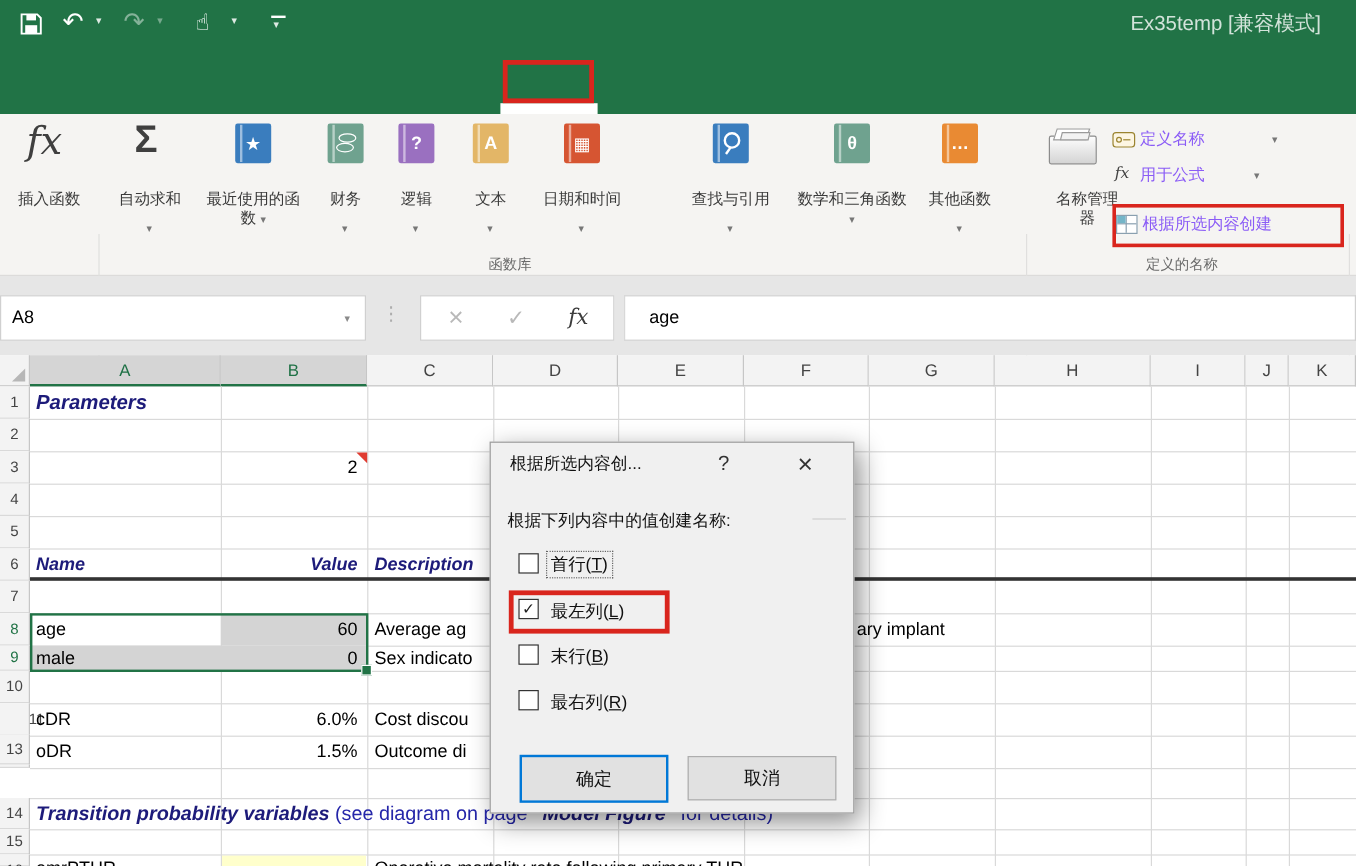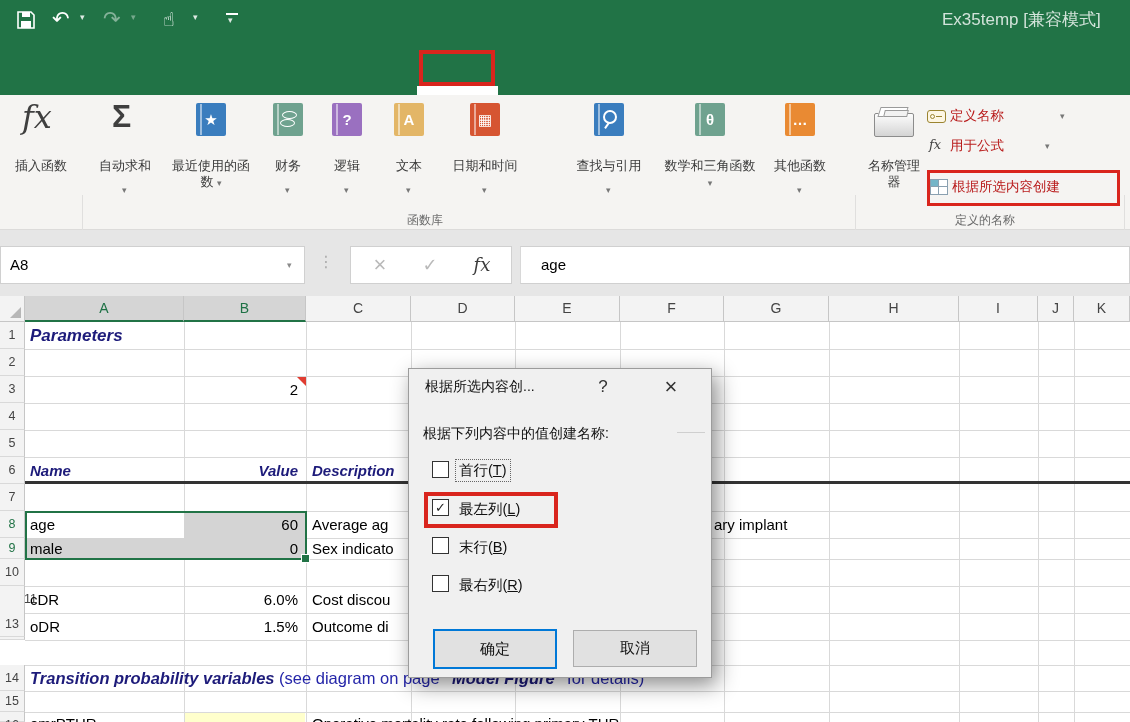--- a/index.html
+++ b/index.html
@@ -35,21 +35,21 @@
   .nm-icon{width:38px;height:22px;border:1px solid #8c8c8c;background:linear-gradient(#fdfdfd,#d4d4d4);border-radius:2px;}
   .nm-icon::before{content:"";position:absolute;left:4px;top:-7px;width:26px;height:8px;background:#fff;border:1px solid #9a9a9a;transform:skewX(-18deg);}
   .nm-icon::after{content:"";position:absolute;left:9px;top:-4px;width:22px;height:5px;background:#f2f2f2;border:1px solid #9a9a9a;transform:skewX(-14deg);}
   .tag-icon{width:17px;height:11px;border:1.5px solid #9b8430;border-radius:3px;background:#fdf6e3;}
   .tag-icon::before{content:"";position:absolute;left:2px;top:3px;width:3px;height:3px;border:1px solid #9b8430;border-radius:50%;}
   .tag-icon::after{content:"";position:absolute;left:8px;top:4.5px;width:6px;height:1.5px;background:#9b8430;}
   .cfs-icon{width:16px;height:14px;border:1px solid #8aa0b0;background:
       linear-gradient(#8aa0b0,#8aa0b0) 7px 0/1px 100% no-repeat,
       linear-gradient(#8aa0b0,#8aa0b0) 0 6px/100% 1px no-repeat,#fff;}
   .cfs-icon::before{content:"";position:absolute;left:0;top:0;width:7px;height:6px;background:#74b5c8;}
-  .rsmall{font-size:13.5px;color:#b91c1c;white-space:nowrap;}
+  .rsmall{font-size:13.5px;color:#8b5cf6;white-space:nowrap;}
   .ritem{cursor:default;}
   
   .fbar{left:0;top:230px;width:1130px;height:66px;background:#e6e6e6;}
   .fbox{background:#fff;border:1px solid #d0d0d0;box-sizing:border-box;}
   .ftext{font-size:15px;color:#000;line-height:36px;}
   .fbtn{font-size:18px;line-height:36px;color:#b9b9b9;text-align:center;}
   
   .colhead{top:296px;height:26px;background:#f3f3f3;border-right:1px solid #c6c6c6;border-bottom:1px solid #c6c6c6;
            box-sizing:border-box;text-align:center;font-size:14px;line-height:25px;color:#444;}
   .colhead.sel{background:#d5d5d5;color:#1e7145;}
@@ -185,21 +185,21 @@
         <span>…</span>
       </div>
     <div class="abs rlabel" style="left:0;top:60px;width:84px;">其他函数</div>
     <span class="abs chev" style="left:39px;top:88px;">▾</span>
   </div>
   <div class="abs rgroup-label" style="left:390px;top:117px;width:70px;">函数库</div>
   <div class="abs rdiv" style="left:855px;"></div>
 
   <div class="abs ritem" style="left:863px;top:3px;width:62px;height:105px;">
     <div class="abs nm-icon" style="left:11px;top:15px;"></div>
-    <div class="abs rlabel" style="left:0;top:60px;width:62px;text-align:center;">名称管理器</div>
+    <div class="abs rlabel" style="left:12px;top:60px;width:62px;text-align:center;">名称管理器</div>
   </div>
   <div class="abs ritem" style="left:925px;top:10px;width:200px;height:25px;">
     <span class="abs tag-icon" style="left:2px;top:5px;"></span>
     <span class="abs rsmall" style="left:25px;top:2px;">定义名称</span>
     <span class="abs chev" style="left:135px;top:7px;">▾</span>
   </div>
   <div class="abs ritem" style="left:925px;top:40px;width:200px;height:25px;">
     <span class="abs fxfont" style="left:4px;top:2px;font-size:13px;color:#444;">fx</span>
     <span class="abs rsmall" style="left:25px;top:2px;">用于公式</span>
     <span class="abs chev" style="left:120px;top:7px;">▾</span>

